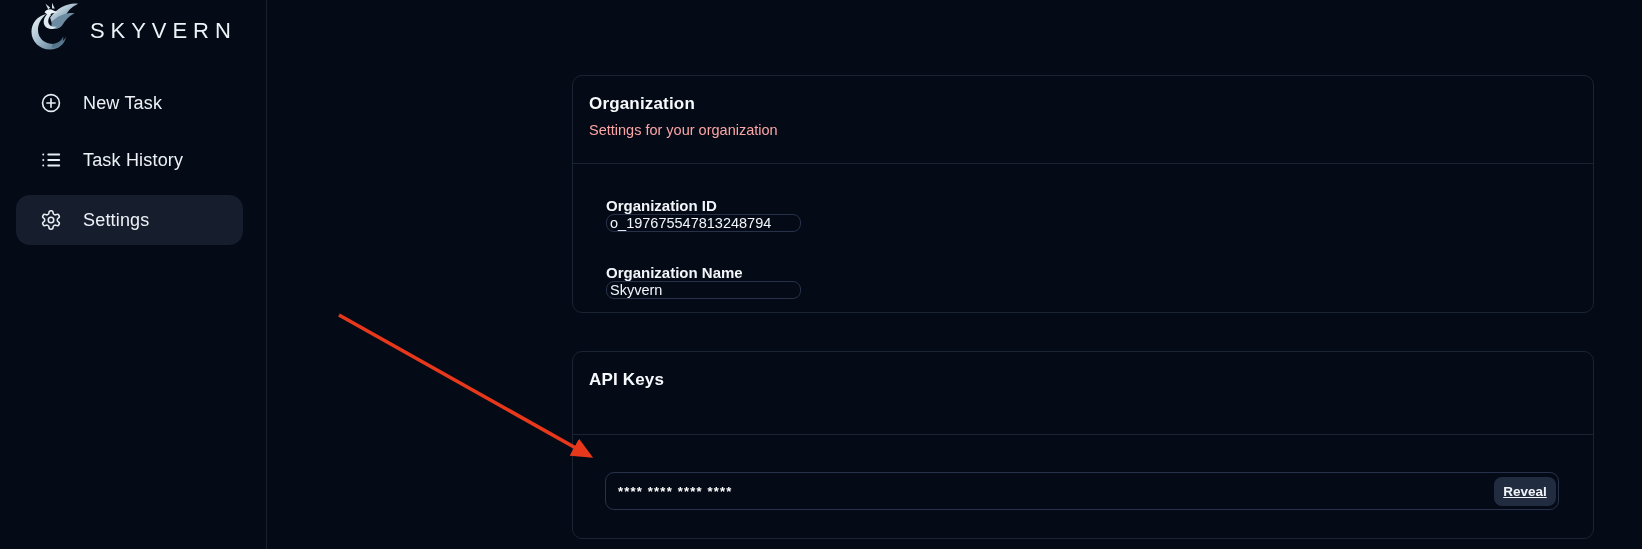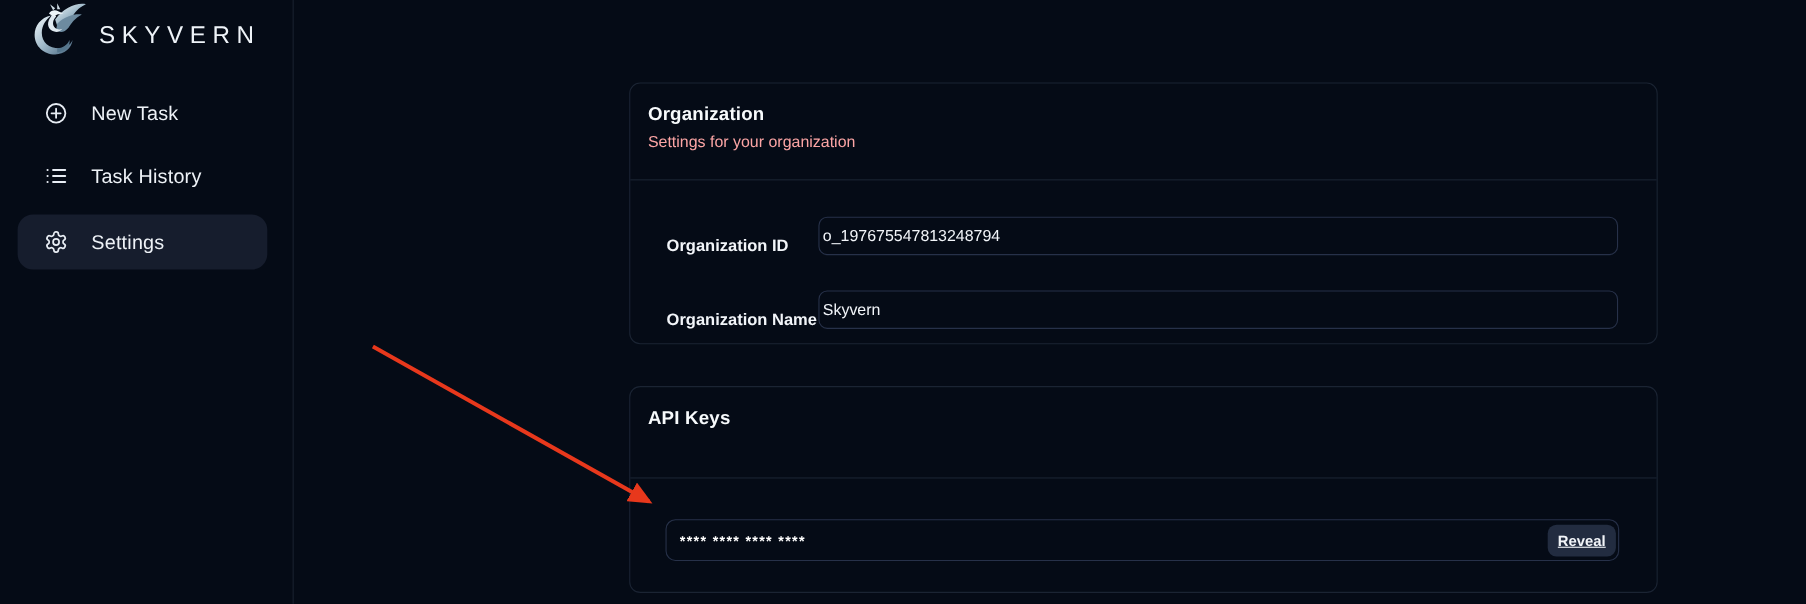--- a/index.html
+++ b/index.html
@@ -39,40 +39,40 @@
   }
   .nav-item .nav-icon { width: 22px; height: 22px; flex: none; color: #e8edf4; }
   .nav-item .nav-label { margin-left: 21px; font-size: 18px; font-weight: 500; letter-spacing: 0.01em; }
   .nav-item.active { background: #161d2d; }
   #nav-new-task  { top: 78px; }
   #nav-history   { top: 135px; }
   #nav-settings  { top: 195px; }
 
   
   .card {
-    position: absolute; left: 572px; width: 935px;
+    position: absolute; left: 572px; width: 1022px;
     background: #050b16;
     border: 1px solid #1b2433;
     border-radius: 10px;
   }
   #card-org  { top: 75px;  height: 238px; }
   #card-keys { top: 351px; height: 188px; }
 
   .card-header {
     position: absolute; left: 0; right: 0; top: 0;
     padding: 18px 16px 0 16px;
   }
   #card-org  .card-header { height: 88px; border-bottom: 1px solid #1b2433; }
   #card-keys .card-header { height: 83px; border-bottom: 1px solid #1b2433; }
   .card-title { font-size: 17px; font-weight: 700; color: #f7fafc; letter-spacing: 0.01em; }
   .card-subtitle { margin-top: 8px; font-size: 14.5px; color: #fca5a5; }
 
   .field-row {
     position: absolute; left: 33px; right: 35px;
-    display: flex; align-items: flex-end;
+    display: flex; align-items: flex-start; flex-direction: column;
   }
   #row-org-id   { top: 121px; }
   #row-org-name { top: 188px; }
   .field-label {
     width: 138px; flex: none;
     font-size: 15px; font-weight: 600; color: #f2f5f9;
     white-space: nowrap;
   }
   .text-input {
     flex: 1; height: 35px;

